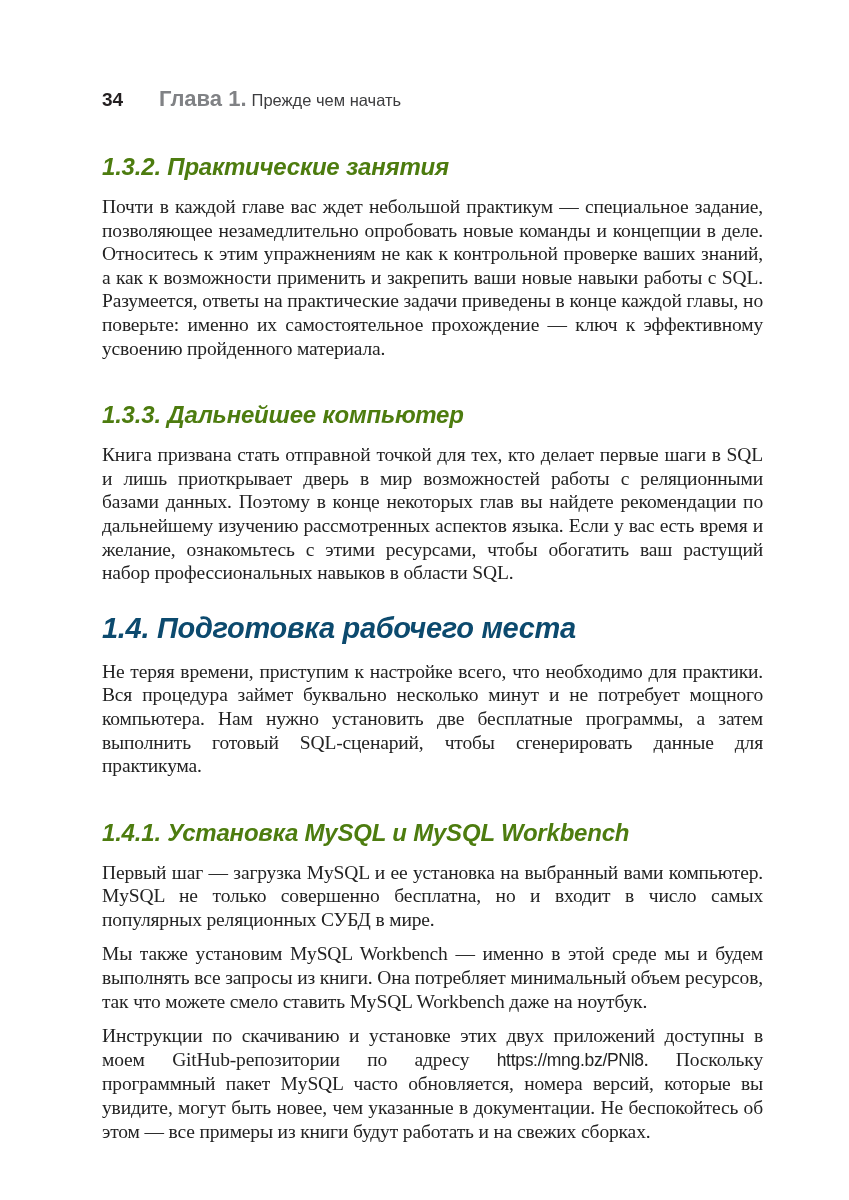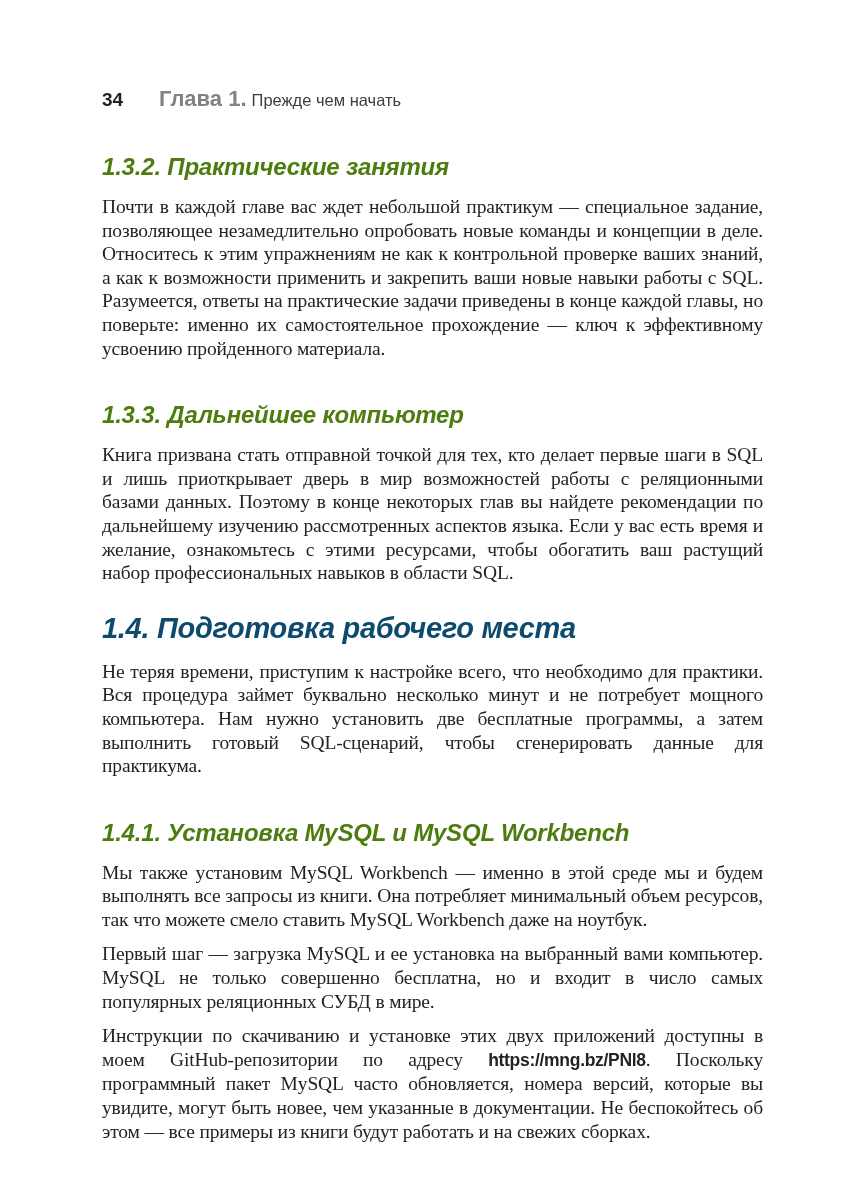--- a/index.html
+++ b/index.html
@@ -63,21 +63,21 @@
     font-size: 19.5px;
     line-height: 23.6px;
     text-align: justify;
     margin: 0 0 11px 0;
     letter-spacing: -0.15px;
     hyphens: auto;
     -webkit-hyphens: auto;
   }
   .url-text {
     font-family: "Liberation Sans", sans-serif;
-    font-weight: 700;
+    font-weight: 400;
     font-size: 17.5px;
     letter-spacing: -0.3px;
     color: #232323;
     white-space: nowrap;
   }
 </style>
 </head>
 <body>
 
 <div class="page">
@@ -98,18 +98,18 @@
     <p class="body-par">Книга призвана стать отправной точкой для тех, кто делает первые шаги в SQL и лишь приоткрывает дверь в мир возможностей работы с реляционными базами данных. Поэтому в конце некоторых глав вы найдете рекомендации по дальнейшему изучению рассмотренных аспектов языка. Если у вас есть время и желание, ознакомьтесь с этими ресурсами, чтобы обогатить ваш растущий набор профессиональных навыков в области SQL.</p>
   </section>
 
   <section>
     <h2 class="bighead">1.4. Подготовка рабочего места</h2>
     <p class="body-par">Не теряя времени, приступим к настройке всего, что необходимо для практики. Вся процедура займет буквально несколько минут и не потребует мощного компьютера. Нам нужно установить две бесплатные программы, а затем выполнить готовый SQL-сценарий, чтобы сгенерировать данные для практикума.</p>
   </section>
 
   <section>
     <h3 class="subhead">1.4.1. Установка MySQL и MySQL Workbench</h3>
+    <p class="body-par">Первый шаг — загрузка MySQL и ее установка на выбранный вами компьютер. MySQL не только совершенно бесплатна, но и входит в число самых популярных реляционных СУБД в мире.</p>
     <p class="body-par">Мы также установим MySQL Workbench — именно в этой среде мы и будем выполнять все запросы из книги. Она потребляет минимальный объем ресурсов, так что можете смело ставить MySQL Workbench даже на ноутбук.</p>
-    <p class="body-par">Первый шаг — загрузка MySQL и ее установка на выбранный вами компьютер. MySQL не только совершенно бесплатна, но и входит в число самых популярных реляционных СУБД в мире.</p>
     <p class="body-par"><span>Инструкции по скачиванию и установке этих двух приложений доступны в моем GitHub-репозитории по адресу </span><span class="url-text">https://mng.bz/PNl8</span><span>. Поскольку программный пакет MySQL часто обновляется, номера версий, которые вы увидите, могут быть новее, чем указанные в документации. Не беспокойтесь об этом — все примеры из книги будут работать и на свежих сборках.</span></p>
   </section>
 
 </div>
 
 </body></html>

